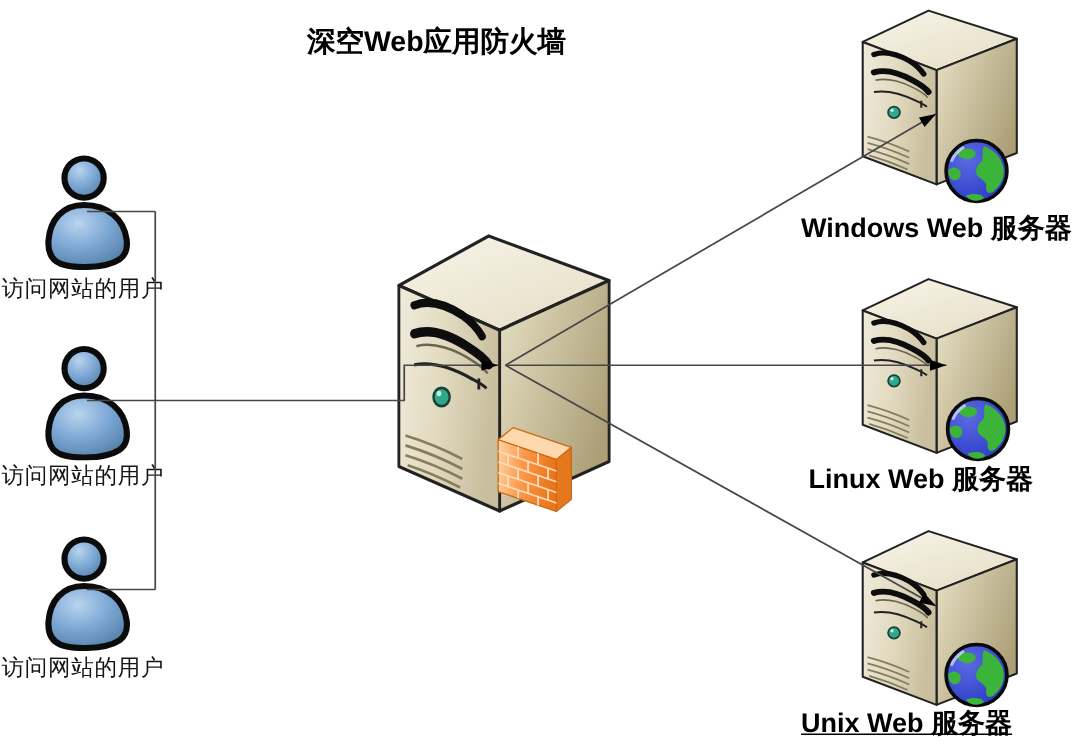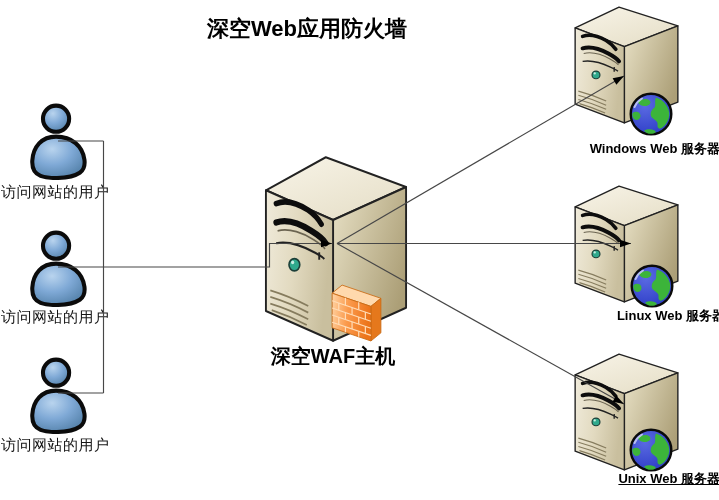--- a/index.html
+++ b/index.html
@@ -3,30 +3,30 @@
 <meta charset="utf-8">
 <style>
   html,body{margin:0;padding:0;background:#fff;}
   .canvas{
     position:relative;width:719px;height:500px;background:#fff;overflow:hidden;
     font-family:"Liberation Sans","DejaVu Sans",sans-serif;color:#000;
   }
   .abs{position:absolute;}
   .sprite{position:absolute;width:0;height:0;overflow:hidden;}
   .title{
-    left:185px;top:18px;width:244px;text-align:center;
-    font-weight:bold;font-size:22px;line-height:22px;color:#000;
+    left:169px;top:18px;width:244px;text-align:center;
+    font-weight:bold;font-size:19px;line-height:22px;color:#000;
   }
   .node-label{position:absolute;white-space:nowrap;}
   .user-label{font-size:15px;color:#151515;letter-spacing:.5px;}
   .ul1{left:1px;top:183px;}
   .ul2{left:1px;top:308px;}
   .ul3{left:1px;top:436px;}
   .waf-label{left:252px;top:343px;width:162px;text-align:center;font-weight:bold;font-size:20px;}
-  .srv-label{font-weight:bold;font-size:13px;text-align:right;width:186px;}
+  .srv-label{font-weight:bold;font-size:18px;text-align:left;width:186px;}
   .sl1{left:534px;top:140px;}
   .sl2{left:539px;top:307px;}
   .sl3{left:534px;top:470px;text-decoration:underline;}
   .icon{position:absolute;display:block;}
   .person1{left:27px;top:102px;width:62px;height:78px;}
   .person2{left:27px;top:229px;width:62px;height:78px;}
   .person3{left:27px;top:356px;width:62px;height:78px;}
   .waf-tower{left:263px;top:154px;width:146px;height:190px;}
   .firewall{left:331px;top:281px;width:51px;height:61px;}
   .tower-win{left:573px;top:5px;width:107px;height:120px;}
@@ -147,21 +147,20 @@
       <use href="#sym-person"></use>
     </svg>
   <div class="node-label user-label ul3">访问网站的用户</div>
 
   <svg class="icon waf-tower" viewBox="0 0 100 115" preserveAspectRatio="none">
       <use href="#sym-tower"></use>
     </svg>
   <svg class="icon firewall" viewBox="0 0 46 60" preserveAspectRatio="none">
       <use href="#sym-firewall"></use>
     </svg>
-  <div class="node-label waf-label">深空WAF主机</div>
 
   <svg class="icon tower-win" viewBox="0 0 100 115" preserveAspectRatio="none">
       <use href="#sym-tower"></use>
     </svg>
   <svg class="icon globe-win" viewBox="0 0 44 44">
       <use href="#sym-globe"></use>
     </svg>
   <div class="node-label srv-label sl1">Windows Web 服务器</div>
 
   <svg class="icon tower-lin" viewBox="0 0 100 115" preserveAspectRatio="none">

